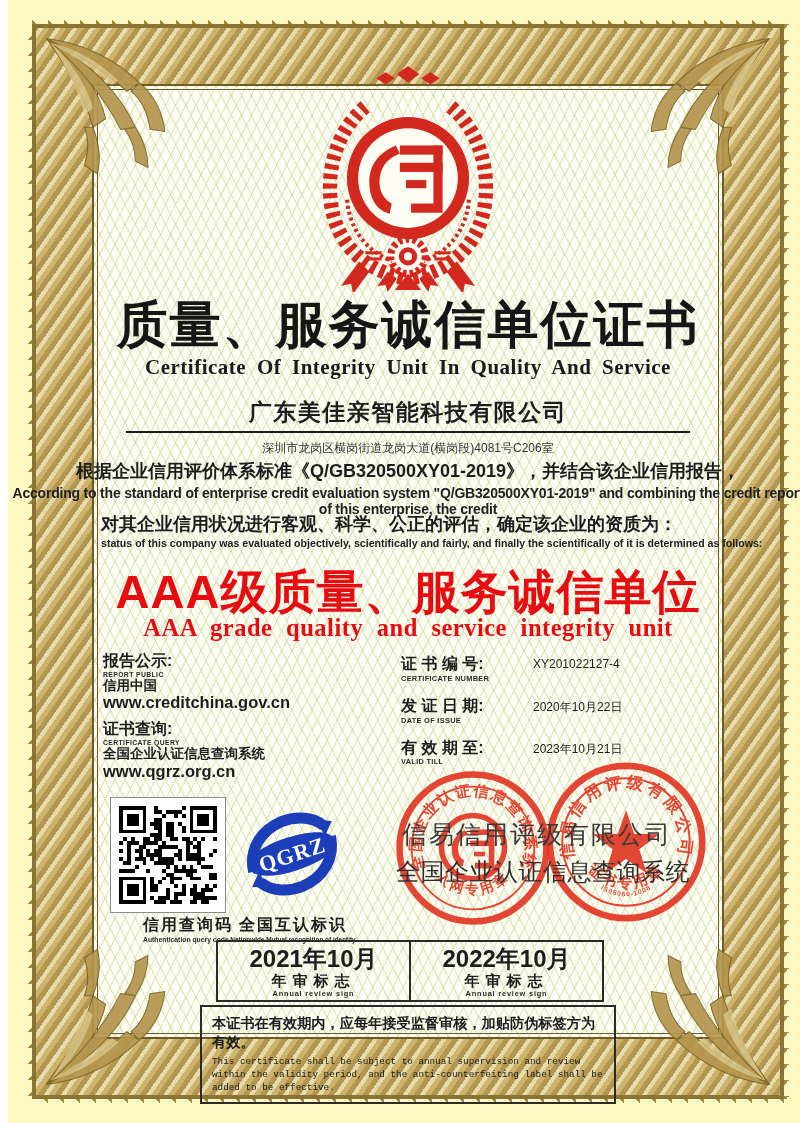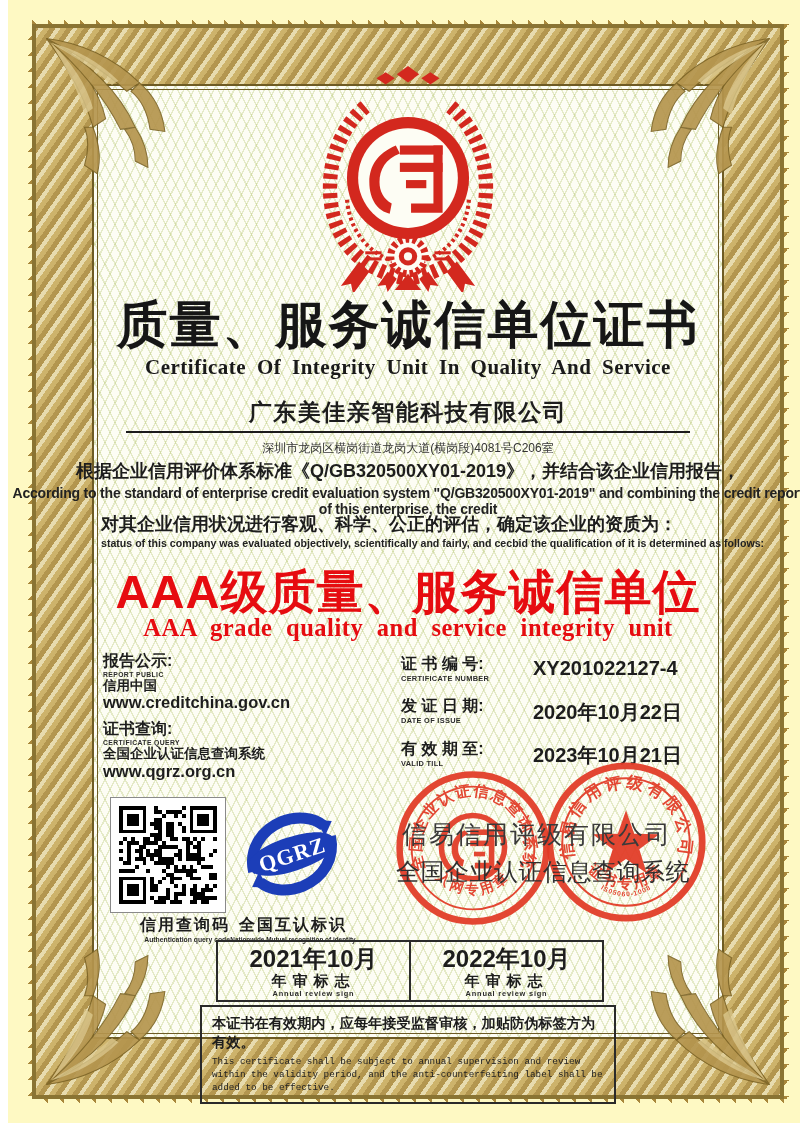--- a/index.html
+++ b/index.html
@@ -63,27 +63,27 @@
   .irow{display:flex;margin-bottom:9px;align-items:flex-start;flex-direction:column;}
   .ilabel{width:92px;flex:none;}
   .ilabel .cn{font-size:16px;font-weight:800;line-height:1.05;}
   .ilabel .en{font-size:6.8px;font-weight:700;letter-spacing:.4px;color:#2b2b2b;margin-top:1px;}
   .ival .l1{font-size:13.5px;font-weight:700;line-height:1.15;}
   .ival .l2{font-size:16.5px;font-weight:800;line-height:1.15;}
   .irow-r{display:flex;margin-bottom:15px;align-items:flex-start;}
   .irlabel{width:128px;flex:none;}
   .irlabel .cn{font-size:16px;font-weight:800;line-height:1.05;}
   .irlabel .en{font-size:7.4px;font-weight:700;letter-spacing:.3px;color:#2b2b2b;margin-top:1px;}
-  .irval{font-size:20px;font-weight:700;margin-left:4px;margin-top:1px;}
+  .irval{font-size:12px;font-weight:400;margin-left:4px;margin-top:1px;}
 
   
   .qr-box{left:102px;top:797px;width:98px;height:98px;border:1px solid #8a8a8a;background:#fff;padding:8px;z-index:4;}
   .qr-grid{display:grid;grid-template-columns:repeat(25,1fr);grid-template-rows:repeat(25,1fr);width:98px;height:98px;background:#fff;}
   .qr-grid div.on{background:#000;}
-  .qr-label{left:72px;top:915px;width:150px;text-align:right;}
+  .qr-label{left:104px;top:915px;width:150px;text-align:left;padding-left:31px;}
   .qr-label .cn{font-size:16px;font-weight:800;letter-spacing:2px;}
   .qr-label .en{font-size:6.8px;font-weight:700;color:#2b2b2b;}
   .qgrz{left:229px;top:799px;}
   .qgrz-label{left:210px;top:915px;width:150px;text-align:center;}
   .qgrz-label .cn{font-size:16px;font-weight:800;letter-spacing:2px;}
   .qgrz-label .en{font-size:6.4px;font-weight:700;color:#2b2b2b;}
   .seal{z-index:5;opacity:.93;}
   .seal1{left:386px;top:769px;}
   .seal2{left:536px;top:760px;}
   .issuer1{left:394px;top:818px;font-size:25px;color:#3a3a3a;letter-spacing:2px;z-index:6;}
@@ -210,21 +210,21 @@
 
   <div class="abs ctr title-cn">质量、服务诚信单位证书</div>
   <div class="abs ctr title-en">Certificate Of Integrity Unit In Quality And Service</div>
   <div class="abs ctr company">广东美佳亲智能科技有限公司</div>
   <div class="abs company-line"></div>
   <div class="abs ctr address">深圳市龙岗区横岗街道龙岗大道(横岗段)4081号C206室</div>
 
   <div class="abs ctr p1cn">根据企业信用评价体系标准《Q/GB320500XY01-2019》，并结合该企业信用报告，</div>
   <div class="abs ctr p1en">According to the standard of enterprise credit evaluation system "Q/GB320500XY01-2019" and combining the credit report of this enterprise, the credit</div>
   <div class="abs p2cn">对其企业信用状况进行客观、科学、公正的评估，确定该企业的资质为：</div>
-  <div class="abs p2en">status of this company was evaluated objectively, scientifically and fairly, and cecbid the qualification of it is determined as follows:</div>
+  <div class="abs p2en">status of this company was evaluated objectively, scientifically and fairly, and finally the scientifically of it is determined as follows:</div>
 
   <div class="abs ctr grade-cn">AAA级质量、服务诚信单位</div>
   <div class="abs ctr grade-en">AAA grade quality and service integrity unit</div>
 
   <div class="abs info-left">
     <div class="irow">
       <div class="ilabel">
         <div class="cn">报告公示:</div>
         <div class="en">REPORT PUBLIC</div>
       </div>

